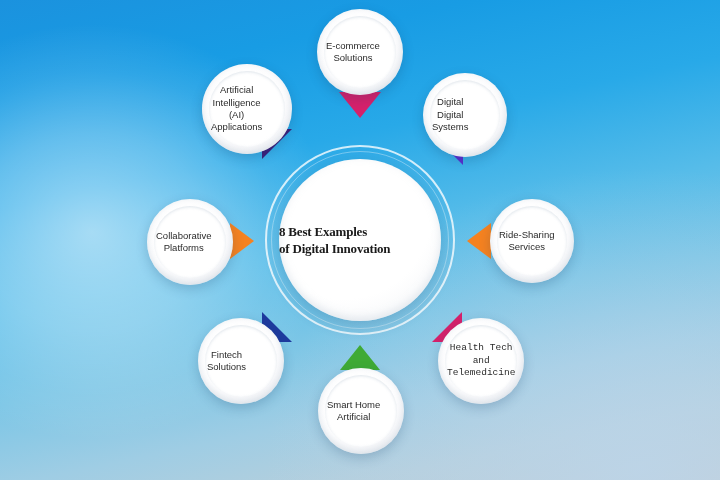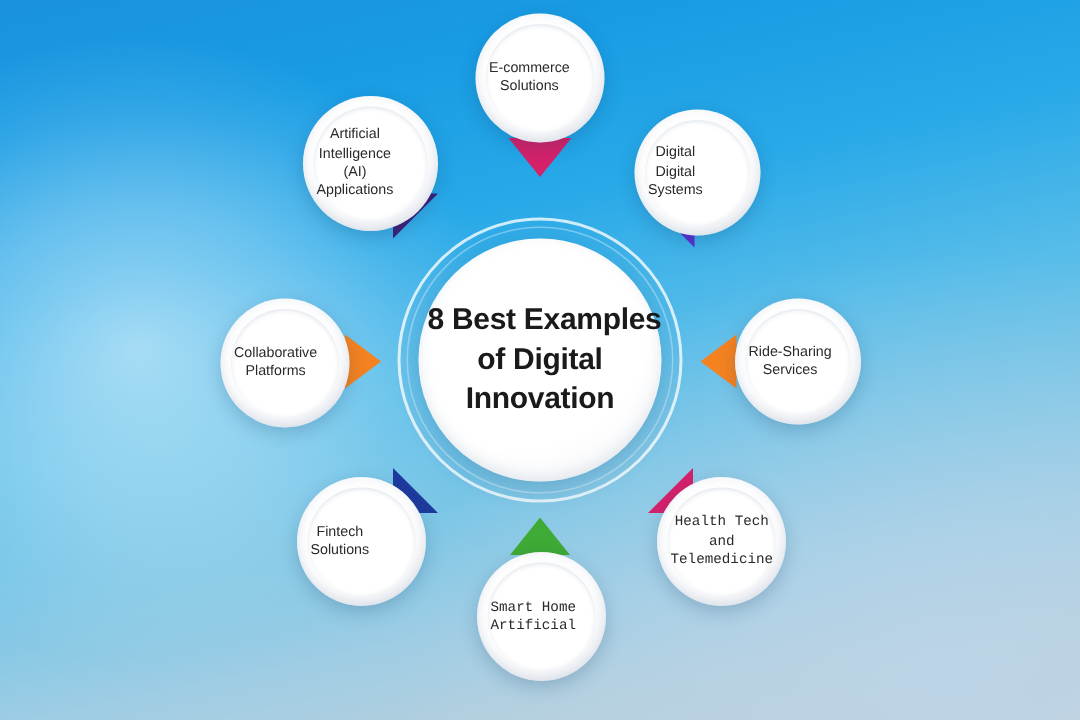--- a/index.html
+++ b/index.html
@@ -75,29 +75,30 @@
       inset 0 -3px 9px rgba(180,195,210,0.35);
   }
   .hub-label {
     position: absolute;
     left: 279px;
     top: 159px;
     width: 162px;
     height: 162px;
     display: flex;
     flex-direction: column;
-    align-items: flex-end;
+    align-items: flex-start;
     justify-content: center;
     text-align: center;
     color: #1a1a1a;
     font-weight: bold;
-    font-size: 20px;
+    font-size: 13px;
     line-height: 1.32;
     letter-spacing: -0.2px;
     pointer-events: none;
+    font-family: Liberation Serif, serif;
   }
 
   
   .node {
     position: absolute;
     border-radius: 50%;
     box-sizing: border-box;
     background:
       radial-gradient(circle at 38% 30%,
         #ffffff 0%,
@@ -250,21 +251,21 @@
 
   <div class="node" style="left:438px; top:318px; width:86px; height:86px;font-family:Liberation Mono, monospace;">
     <span class="node-inner"></span>
     <span class="node-label">
       <span>Health Tech</span><br>
       <span>and</span><br>
       <span>Telemedicine</span>
     </span>
   </div>
 
-  <div class="node" style="left:318px; top:368px; width:86px; height:86px;font-family:Liberation Mono, monospace;">
+  <div class="node" style="left:318px; top:368px; width:86px; height:86px;">
     <span class="node-inner"></span>
     <span class="node-label">
       <span>Smart Home</span><br>
       <span>Artificial</span>
     </span>
   </div>
 
   <div class="node" style="left:198px; top:318px; width:86px; height:86px;">
     <span class="node-inner"></span>
     <span class="node-label">

